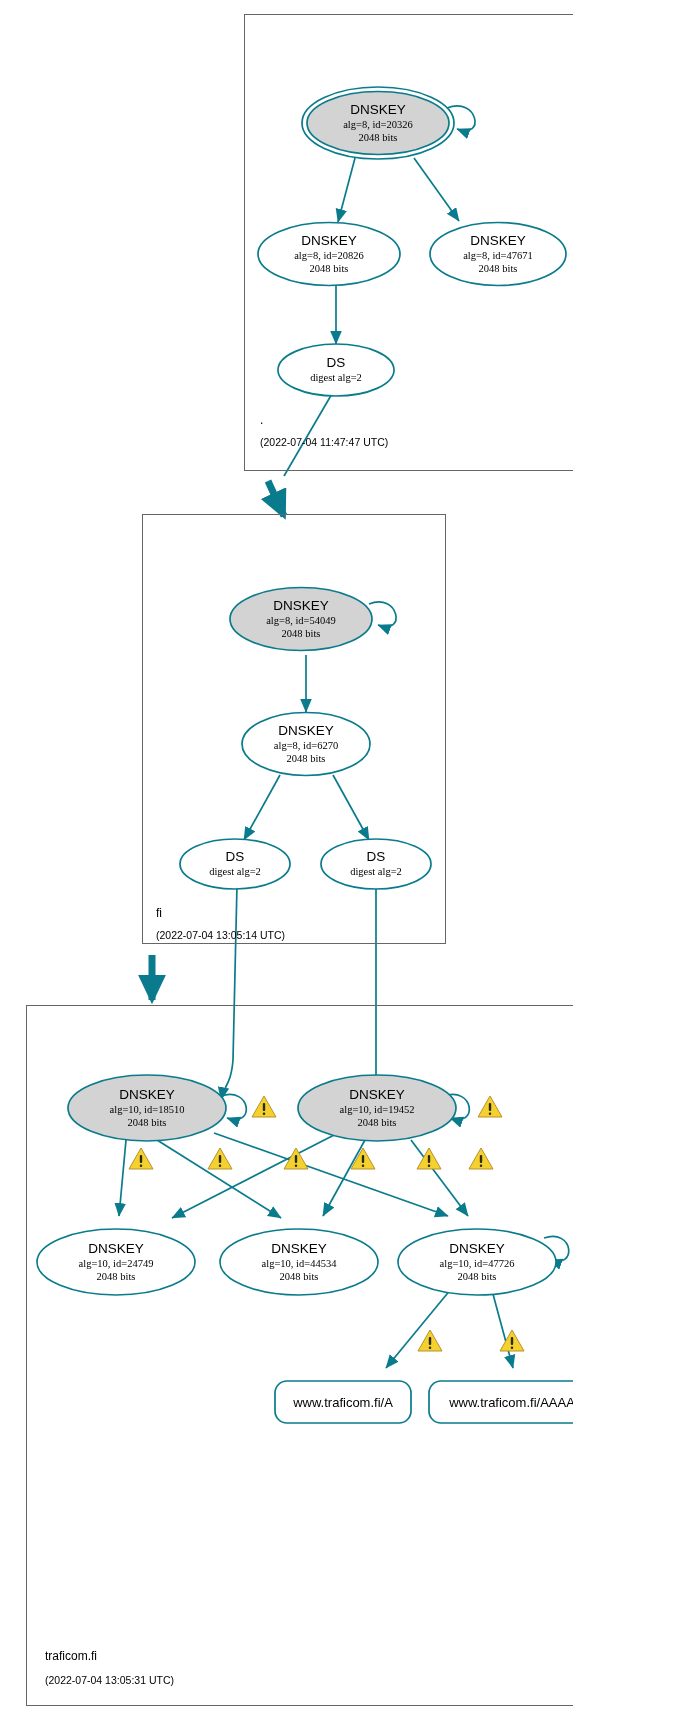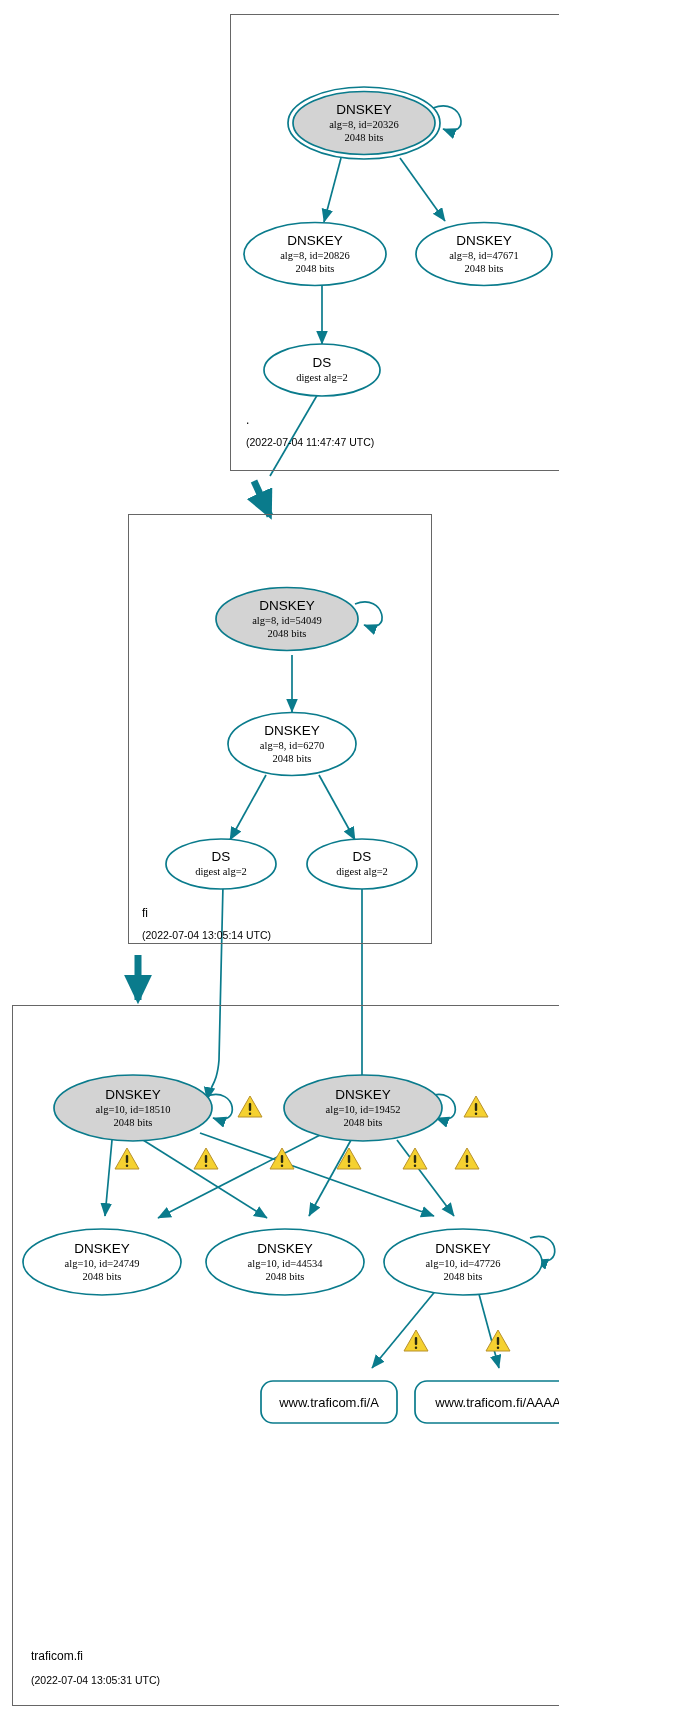--- a/index.html
+++ b/index.html
@@ -1,19 +1,19 @@
 <!DOCTYPE html>
 <html><head>
 <meta charset="utf-8">
 <title>DNSSEC Authentication Chain</title>
 <style>
   html,body{margin:0;padding:0;background:#ffffff;}
   body{width:675px;height:1721px;position:relative;
        font-family:"Liberation Sans", sans-serif;-webkit-font-smoothing:antialiased;}
-  #stage{position:absolute;left:2px;top:0;width:557px;height:1721px;overflow:hidden;}
+  #stage{position:absolute;left:16px;top:0;width:557px;height:1721px;overflow:hidden;}
   svg.layer{position:absolute;left:0;top:0;width:675px;height:1721px;overflow:visible;}
   .zonebox{fill:none;stroke:#666666;stroke-width:1;}
   .edge{fill:none;stroke:#0a7b8c;stroke-width:1.7;}
   .edge-thick{fill:none;stroke:#0a7b8c;stroke-width:7;}
   .node-ell{stroke:#0a7b8c;stroke-width:1.7;}
   .node-sep{fill:#d3d3d3;}
   .node-plain{fill:#ffffff;}
   .node-outer{fill:none;stroke:#0a7b8c;stroke-width:1.7;}
   .rrbox{fill:#ffffff;stroke:#0a7b8c;stroke-width:1.7;}
   text{fill:#000000;}

